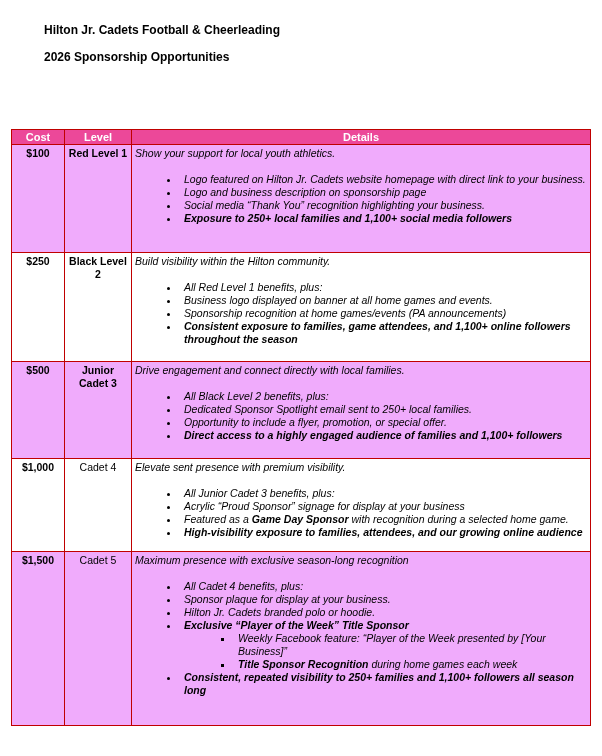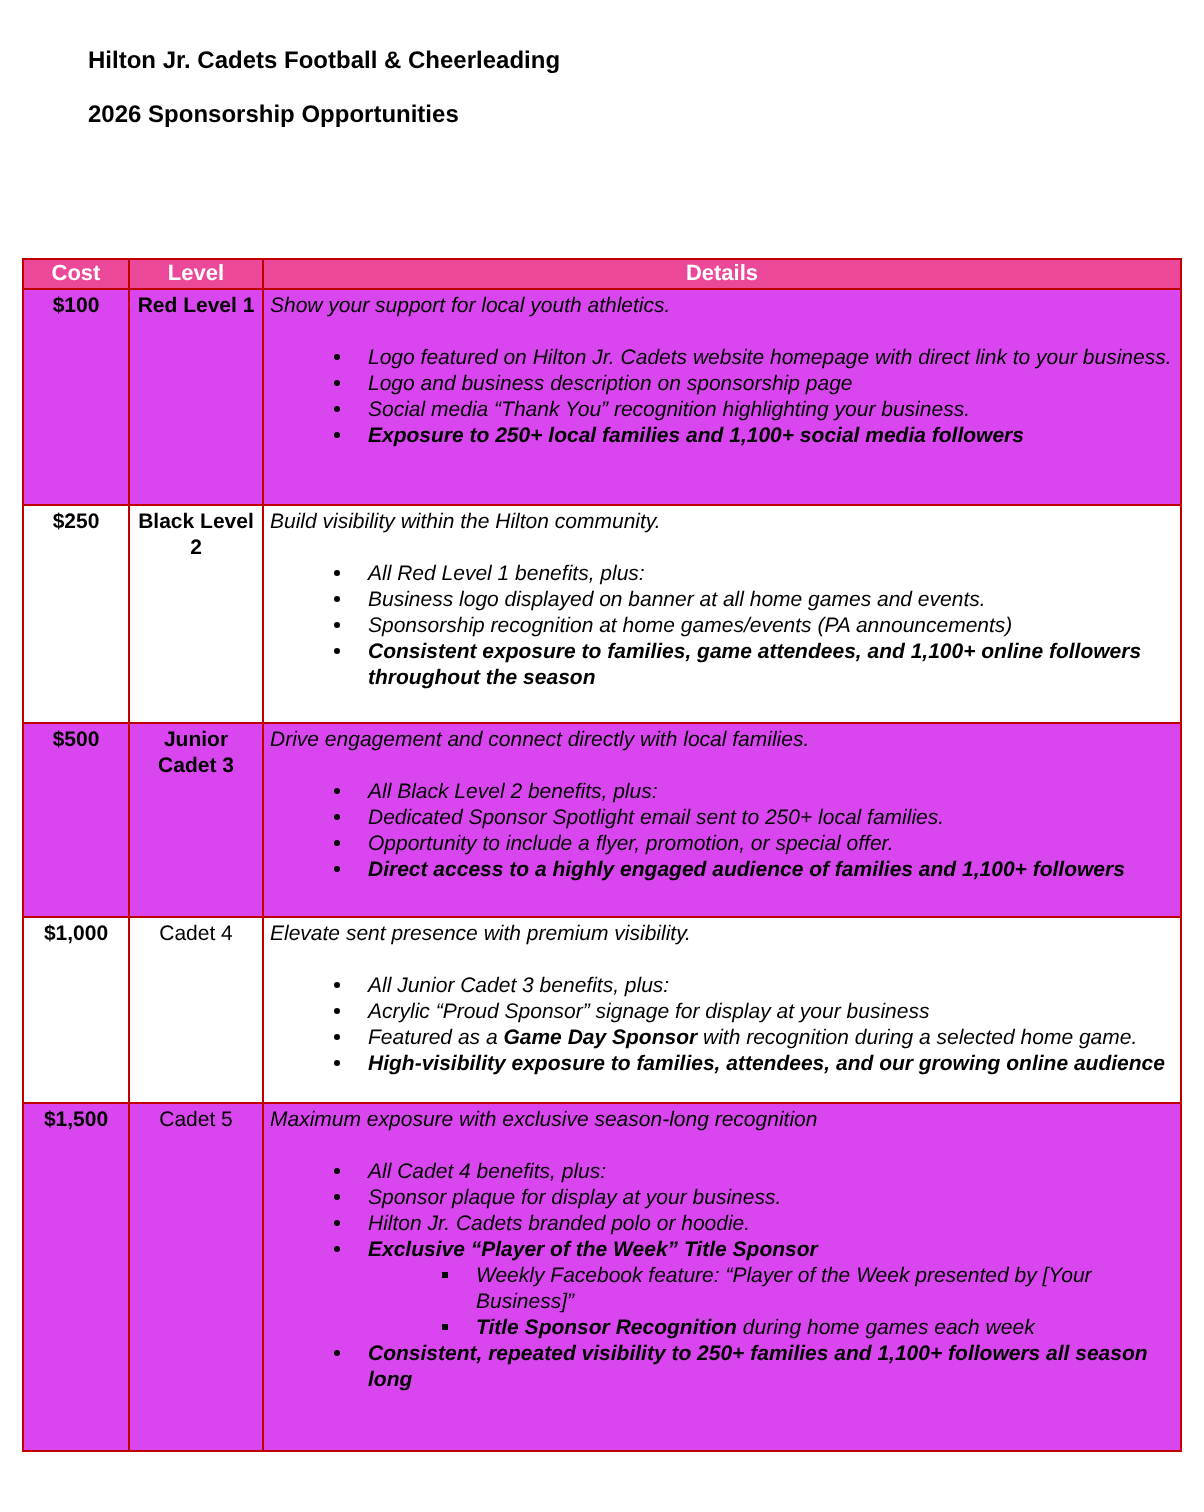--- a/index.html
+++ b/index.html
@@ -7,21 +7,21 @@
          font-family:"Liberation Sans", "DejaVu Sans", sans-serif; color:#000; }
   .title { position:absolute; left:0; width:602px; text-align:left;
            font-weight:bold; font-size:12px;padding-left:44px; }
   #t1 { top:23px; }
   #t2 { top:50px; }
   table { position:absolute; left:11px; top:129px; width:580px;
           border-collapse:collapse; table-layout:fixed; font-size:10.5px; }
   th { background:#ec4899; color:#fff; font-weight:bold; font-size:11px;
        height:14px; padding:0; border:1px solid #c00000; line-height:13px; }
   td { border:1px solid #c00000; vertical-align:top; padding:2px 3px; line-height:13px; }
-  tr.shade td { background:#d946ef; }
+  tr.shade td { background:#f0abfc; }
   td.cost { text-align:center; font-weight:bold; padding-top:2px; }
   td.level { text-align:center; font-weight:bold; }
   td.level.light { font-weight:normal;text-align:center; }
   td.details { font-style:italic; }
   .intro { margin:0 0 13px 0; }
   ul { margin:0; padding-left:45px; }
   ul li { margin:0; padding-left:4px; }
   ul ul { padding-left:50px; list-style-type:square; }
   .b { font-weight:bold; }
 </style>
@@ -99,21 +99,21 @@
           <li><span>Featured as a </span><span class="b">Game Day Sponsor</span><span> with recognition during a selected home game.</span></li>
           <li class="b">High-visibility exposure to families, attendees, and our growing online audience</li>
         </ul>
       </td>
     </tr>
 
     <tr class="shade" style="height:174px">
       <td class="cost">$1,500</td>
       <td class="level light">Cadet 5</td>
       <td class="details">
-        <div class="intro">Maximum exposure with exclusive season-long recognition</div>
+        <div class="intro">Maximum presence with exclusive season-long recognition</div>
         <ul>
           <li>All Cadet 4 benefits, plus:</li>
           <li>Sponsor plaque for display at your business.</li>
           <li>Hilton Jr. Cadets branded polo or hoodie.</li>
           <li class="b">
             <span>Exclusive “Player of the Week” Title Sponsor</span>
             <ul style="font-weight:normal">
               <li>Weekly Facebook feature: “Player of the Week presented by [Your Business]”</li>
               <li><span class="b">Title Sponsor Recognition</span><span> during home games each week</span></li>
             </ul>

